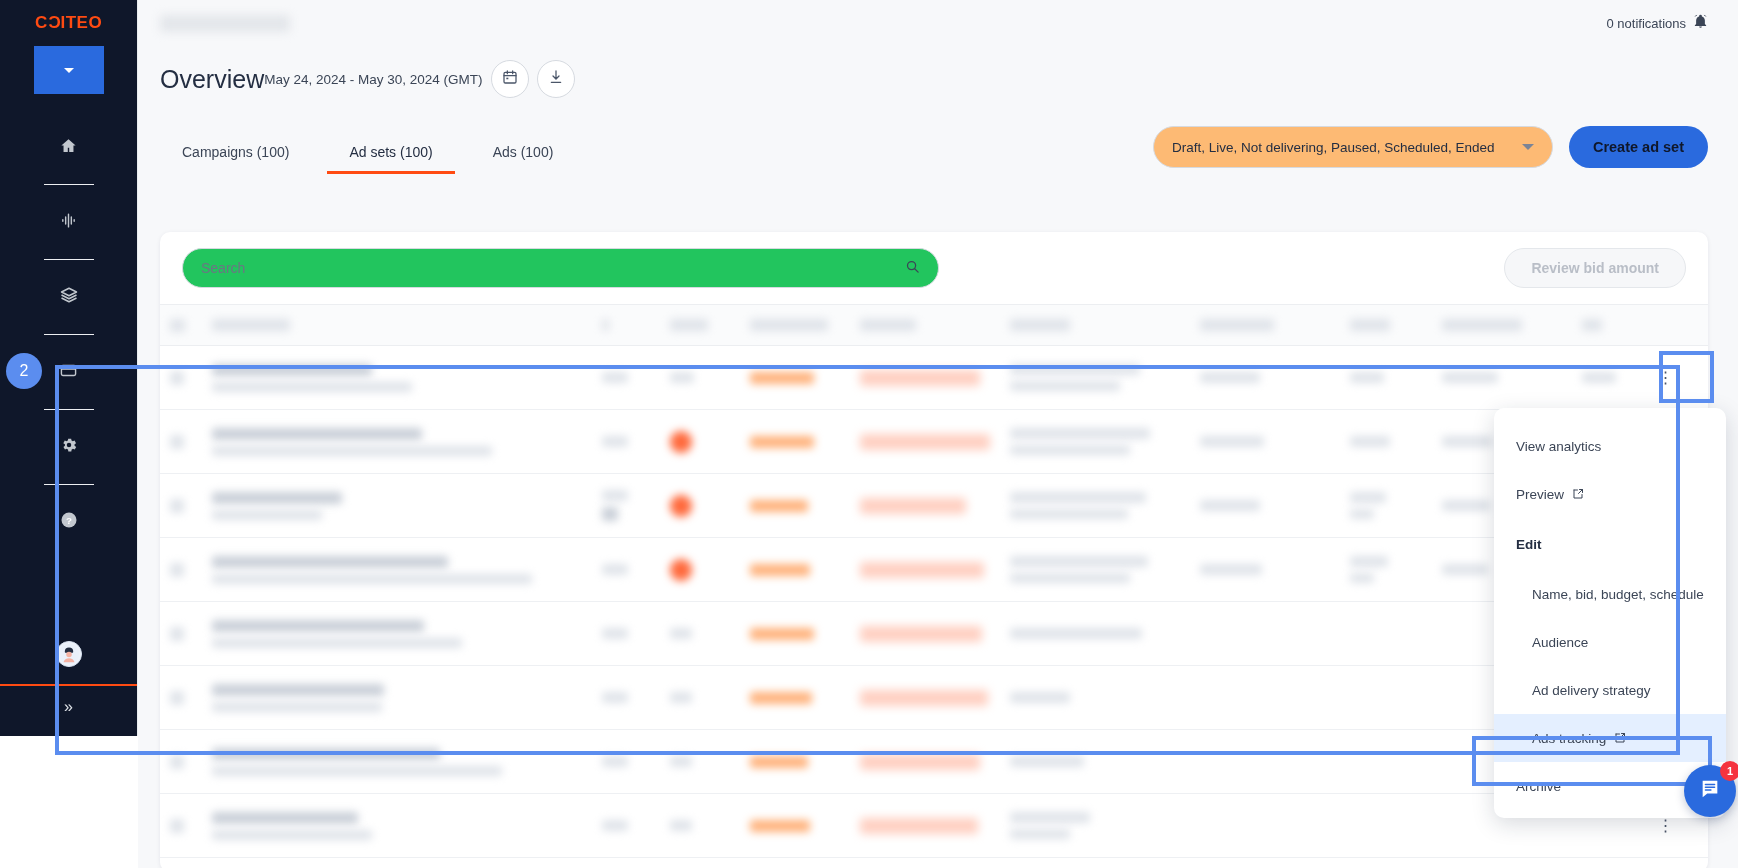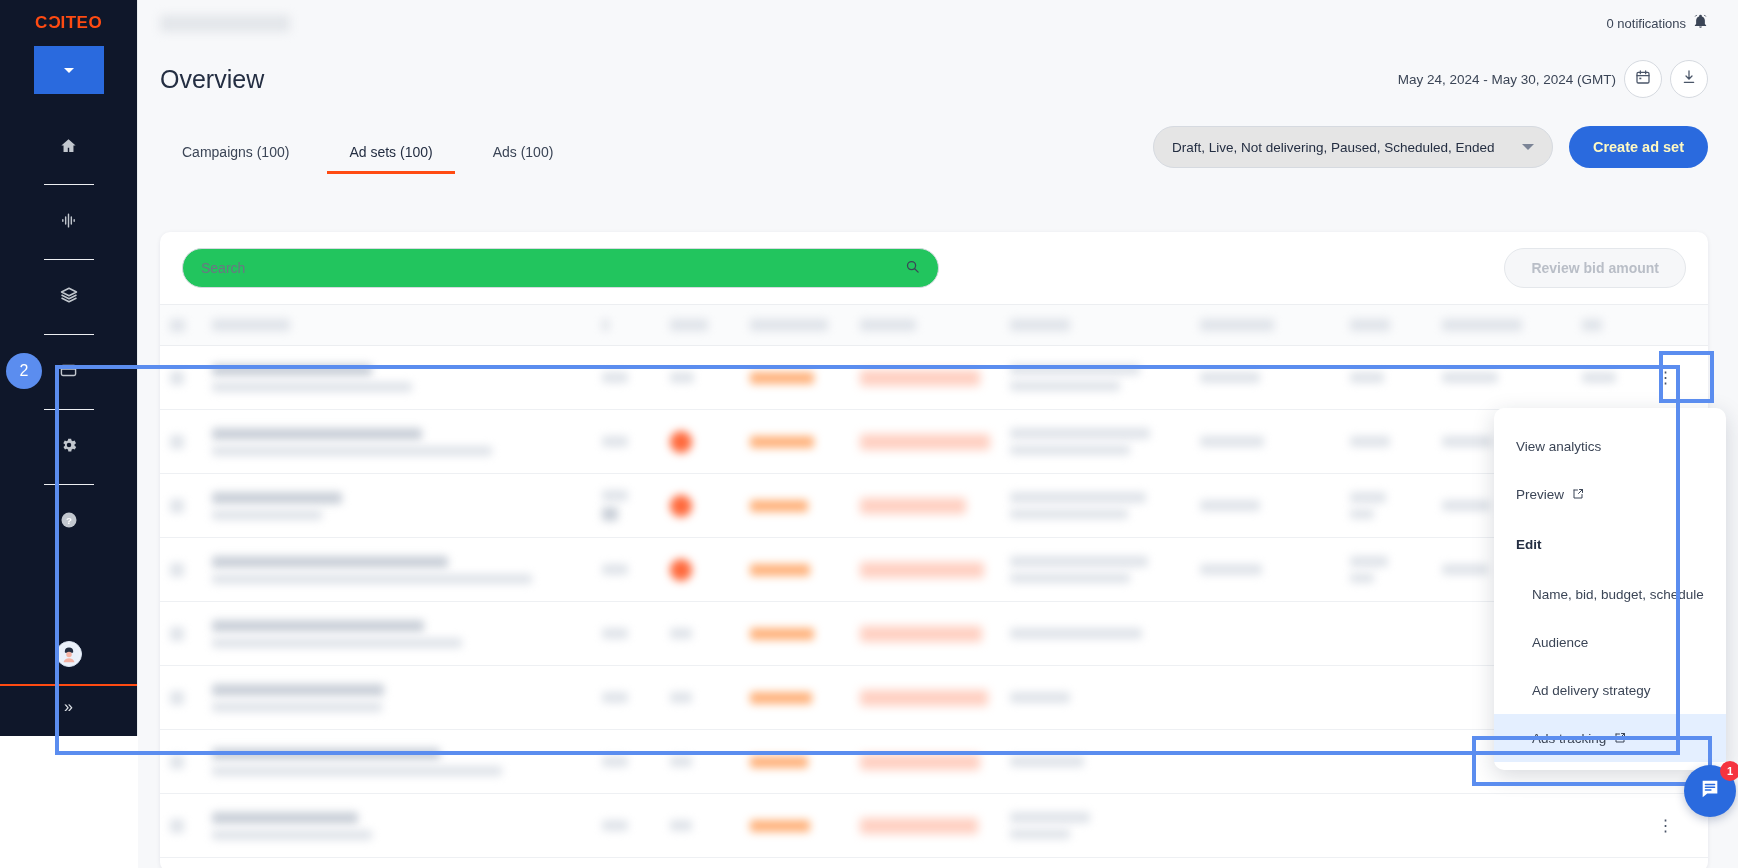--- a/index.html
+++ b/index.html
@@ -75,21 +75,21 @@
     padding: 0 30px 0 22px;
   }
   .acct-blur {
     width: 130px; height: 17px; border-radius: 3px;
     background: #e3e6ea; filter: blur(5px);
   }
   .notif { display: flex; align-items: center; gap: 7px; font-size: 13px; color: #3b4556; }
 
   .pagehead {
     height: 66px; padding: 0 30px 0 22px;
-    display: flex; align-items: center; justify-content: space-between;
+    display: flex; align-items: center; 
   }
   .page-title { font-size: 25px; font-weight: 400; color: #242e42; }
   .head-right { display: flex; align-items: center; gap: 8px; }
   .daterange { font-size: 13.5px; color: #3b4556; }
   .round-btn {
     width: 38px; height: 38px; border-radius: 50%;
     border: 1px solid #d6dae0; background: #fff;
     display: flex; align-items: center; justify-content: center;
     color: #4a5568;
   }
@@ -102,33 +102,33 @@
   .tab {
     padding: 0 22px 12px 22px;
     font-size: 14px; color: #3b4556;
     border-bottom: 3px solid transparent;
     line-height: 1;
   }
   .tab.active { border-bottom-color: #ff4b12; color: #242e42; }
   .tabs-right { display: flex; align-items: center; gap: 16px; padding-bottom: 6px; }
   .filter-select {
     width: 400px; height: 42px; border-radius: 21px;
-    border: 1px solid #d6dae0; background: #e5e5e5;
+    border: 1px solid #d6dae0; background: #fdba74;
     display: flex; align-items: center; justify-content: space-between;
     padding: 0 18px; font-size: 13.5px; color: #242e42;
   }
   .caret-grey {
     width: 0; height: 0;
     border-left: 6px solid transparent;
     border-right: 6px solid transparent;
     border-top: 6px solid #7b8496;
   }
   .primary-btn {
     height: 42px; border-radius: 21px; background: #2a6ade;
-    color: #fef9c3; font-size: 14.5px; font-weight: bold;
+    color: #0f172a; font-size: 14.5px; font-weight: bold;
     display: flex; align-items: center; padding: 0 24px;
   }
 
   
   .card {
     position: absolute; left: 22px; top: 232px;
     width: 1548px; height: 640px;
     background: #fff; border-radius: 10px;
     box-shadow: 0 1px 4px rgba(20,30,60,.08);
     overflow: hidden;
@@ -763,20 +763,23 @@
     </div>
     <div class="mi sub hl">
       <span>Ads tracking</span>
       <span class="ext">
         <svg width="12" height="12" viewBox="0 0 24 24" fill="none" stroke="#3b4556" stroke-width="2" stroke-linecap="round">
             <path d="M4 4h7M4 4v16h16v-7"></path>
             <path d="M13 11 21 3M15 3h6v6"></path>
           </svg>
       </span>
     </div>
+    <div class="mi">
+      <span>Archive</span>
+    </div>
   </div>
 
   <div class="chat">
     <span>
       <svg width="22" height="22" viewBox="0 0 24 24" fill="#ffffff">
           <path d="M4 3h16v14H9l-5 4z"></path>
           <path d="M7 7h10M7 10h10M7 13h6" stroke="#2a6ade" stroke-width="1.6" stroke-linecap="round"></path>
         </svg>
     </span>
     <span class="chat-badge">1</span>

